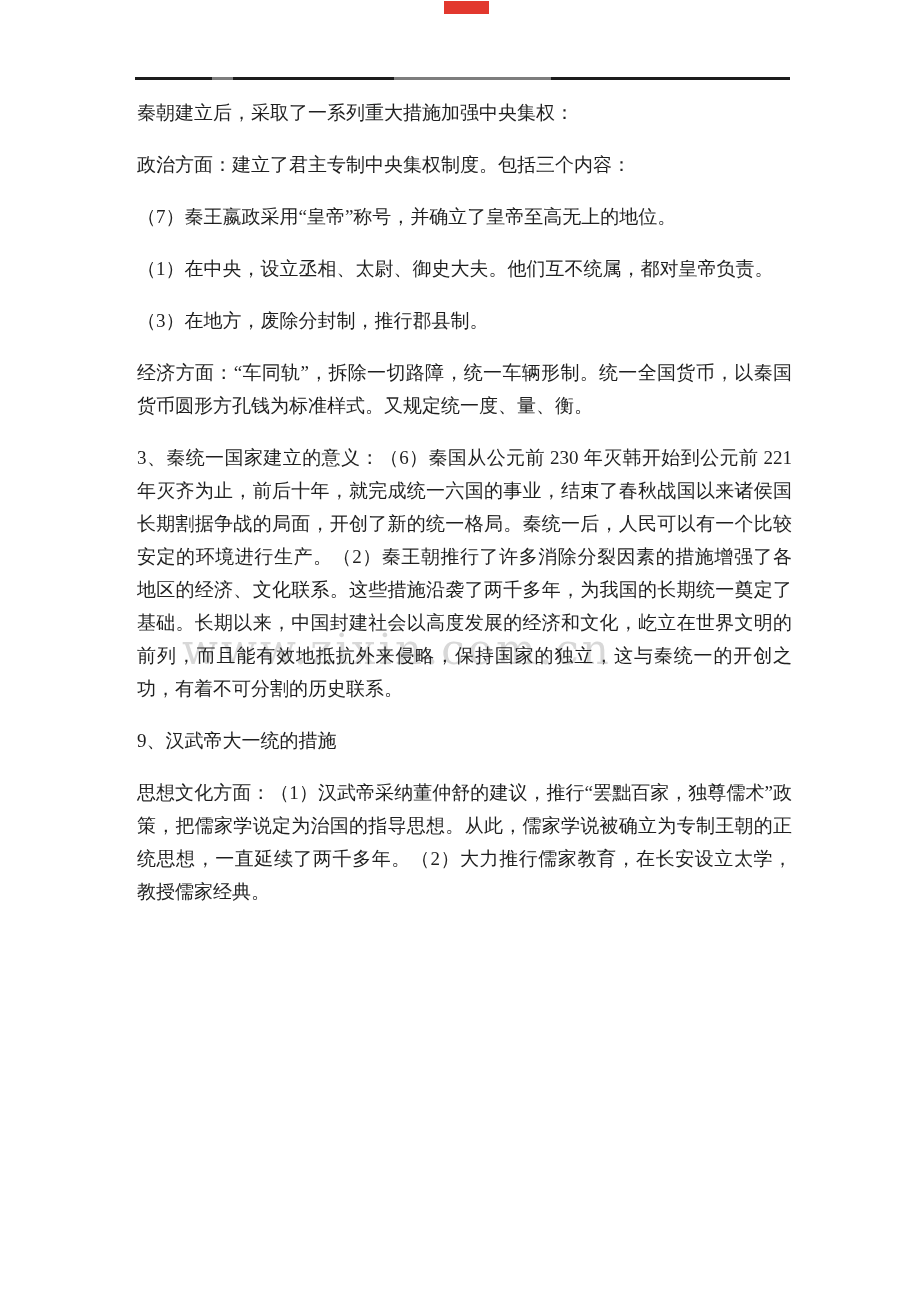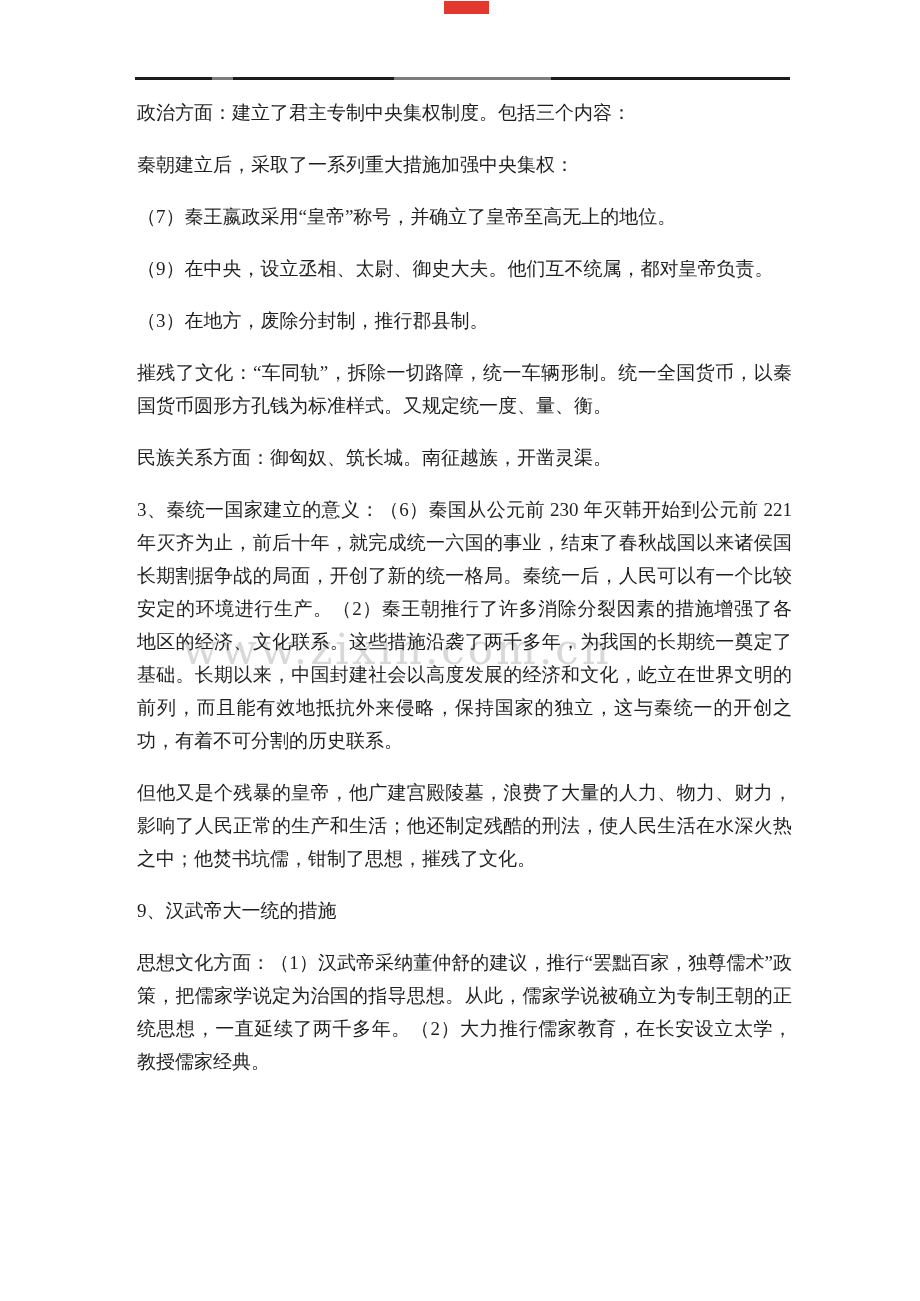--- a/index.html
+++ b/index.html
@@ -73,26 +73,24 @@
 
 <div class="page" style="background: rgb(255, 255, 255);">
 
   <div class="red-marker" style="background: rgb(226, 56, 46);"></div>
 
   <div class="divider"></div>
 
   <div class="watermark" style="color: rgb(185, 185, 185);">www.zixin.com.cn</div>
 
   <div class="content" style="color: rgb(31, 31, 31);">
+    <p>秦朝建立后，采取了一系列重大措施加强中央集权：</p>
     <p>政治方面：建立了君主专制中央集权制度。包括三个内容：</p>
-    <p>秦朝建立后，采取了一系列重大措施加强中央集权：</p>
     <p>（7）秦王嬴政采用“皇帝”称号，并确立了皇帝至高无上的地位。</p>
-    <p>（9）在中央，设立丞相、太尉、御史大夫。他们互不统属，都对皇帝负责。</p>
+    <p>（1）在中央，设立丞相、太尉、御史大夫。他们互不统属，都对皇帝负责。</p>
     <p>（3）在地方，废除分封制，推行郡县制。</p>
-    <p>摧残了文化：“车同轨”，拆除一切路障，统一车辆形制。统一全国货币，以秦国货币圆形方孔钱为标准样式。又规定统一度、量、衡。</p>
-    <p>民族关系方面：御匈奴、筑长城。南征越族，开凿灵渠。</p>
+    <p>经济方面：“车同轨”，拆除一切路障，统一车辆形制。统一全国货币，以秦国货币圆形方孔钱为标准样式。又规定统一度、量、衡。</p>
     <p>3、秦统一国家建立的意义：（6）秦国从公元前 230 年灭韩开始到公元前 221 年灭齐为止，前后十年，就完成统一六国的事业，结束了春秋战国以来诸侯国长期割据争战的局面，开创了新的统一格局。秦统一后，人民可以有一个比较安定的环境进行生产。（2）秦王朝推行了许多消除分裂因素的措施增强了各地区的经济、文化联系。这些措施沿袭了两千多年，为我国的长期统一奠定了基础。长期以来，中国封建社会以高度发展的经济和文化，屹立在世界文明的前列，而且能有效地抵抗外来侵略，保持国家的独立，这与秦统一的开创之功，有着不可分割的历史联系。</p>
-    <p>但他又是个残暴的皇帝，他广建宫殿陵墓，浪费了大量的人力、物力、财力，影响了人民正常的生产和生活；他还制定残酷的刑法，使人民生活在水深火热之中；他焚书坑儒，钳制了思想，摧残了文化。</p>
     <p>9、汉武帝大一统的措施</p>
     <p>思想文化方面：（1）汉武帝采纳董仲舒的建议，推行“罢黜百家，独尊儒术”政策，把儒家学说定为治国的指导思想。从此，儒家学说被确立为专制王朝的正统思想，一直延续了两千多年。（2）大力推行儒家教育，在长安设立太学，教授儒家经典。</p>
   </div>
 
 </div>
 
 </body></html>

